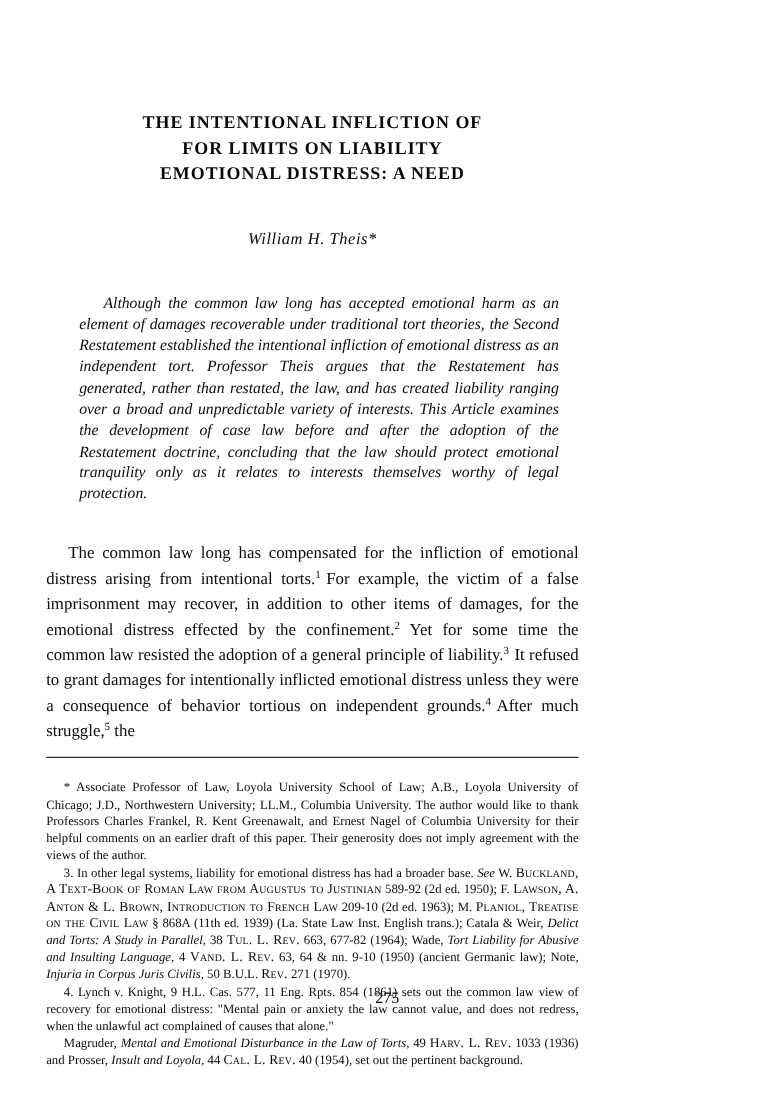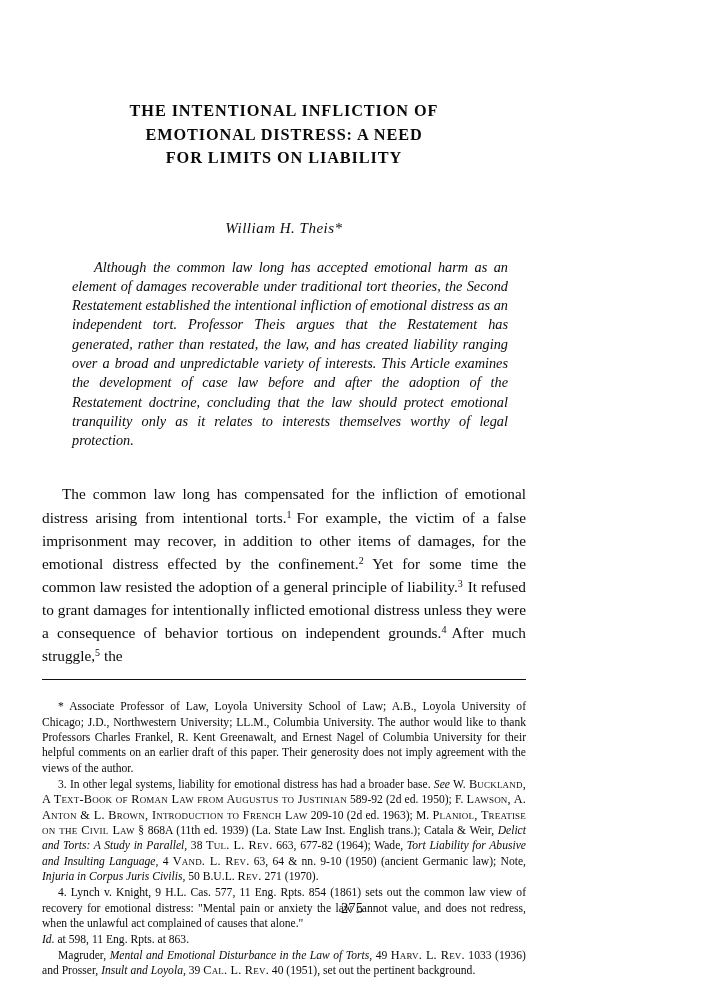--- a/index.html
+++ b/index.html
@@ -37,30 +37,30 @@
   .title-line {
     font-size: 16.3px;
     font-weight: bold;
     letter-spacing: 0.9px;
     line-height: 23.5px;
     white-space: nowrap;
   }
 
   
   .author {
-    margin-top: 50px;
+    margin-top: 40px;
     text-align: center;
     font-style: italic;
     font-size: 15px;
     letter-spacing: 0.5px;
   }
 
   
   .abstract {
-    margin-top: 21px;
+    margin-top: 40px;
     margin-left: 30px;
     margin-right: 18px;
     font-style: italic;
     font-size: 14.3px;
     line-height: 19.3px;
     text-align: justify;
     text-indent: 22px;
     hyphens: none;
   }
 
@@ -119,41 +119,40 @@
   }
 </style>
 </head>
 <body>
 
 <div class="page">
   <div class="content">
 
     <div class="title-block">
       <div class="title-line">THE INTENTIONAL INFLICTION OF</div>
+      <div class="title-line">FOR LIMITS ON LIABILITY</div>
       <div class="title-line">EMOTIONAL DISTRESS: A NEED</div>
-      <div class="title-line">FOR LIMITS ON LIABILITY</div>
     </div>
 
     <div class="author">William H. Theis*</div>
 
     <div class="abstract">Although the common law long has accepted emotional harm as an element of damages recoverable under traditional tort theories, the Second Restatement established the intentional infliction of emotional distress as an independent tort. Professor Theis argues that the Restatement has generated, rather than restated, the law, and has created liability ranging over a broad and unpredictable variety of interests. This Article examines the development of case law before and after the adoption of the Restatement doctrine, concluding that the law should protect emotional tranquility only as it relates to interests themselves worthy of legal protection.</div>
 
     <div class="body-par"><span>The common law long has compensated for the infliction of emotional distress arising from intentional torts.</span><sup>1</sup><span class="gap"></span><span>For example, the victim of a false imprisonment may recover, in addition to other items of damages, for the emotional distress effected by the confinement.</span><sup>2</sup> <span>Yet for some time the common law resisted the adoption of a general principle of liability.</span><sup>3</sup><span class="gap"></span><span>It refused to grant damages for intentionally inflicted emotional distress unless they were a consequence of behavior tortious on independent grounds.</span><sup>4</sup><span class="gap"></span><span>After much struggle,</span><sup>5</sup> <span>the</span></div>
 
     <div class="fn-rule"></div>
 
     <div class="footnotes">
 
       <p class="fn"><span>*</span> <span>Associate Professor of Law, Loyola University School of Law; A.B., Loyola University of Chicago; J.D., Northwestern University; LL.M., Columbia University. The author would like to thank Professors Charles Frankel, R. Kent Greenawalt, and Ernest Nagel of Columbia University for their helpful comments on an earlier draft of this paper. Their generosity does not imply agreement with the views of the author.</span></p>
 
 
 
       <p class="fn"><span>3.</span> <span>In other legal systems, liability for emotional distress has had a broader base.</span> <i>See</i> <span><span>W.</span> <span class="sc">Buckland, A Text-Book of Roman Law from Augustus to Justinian</span> <span>589-92 (2d ed. 1950); F.</span> <span class="sc">Lawson, A. Anton &amp; L. Brown, Introduction to French Law</span> <span>209-10 (2d ed. 1963); M.</span> <span class="sc">Planiol, Treatise on the Civil Law</span> <span>§ 868A (11th ed. 1939) (La. State Law Inst. English trans.); Catala &amp; Weir,</span> <i>Delict and Torts: A Study in Parallel,</i> <span>38</span> <span class="sc">Tul. L. Rev.</span> <span>663, 677-82 (1964); Wade,</span> <i>Tort Liability for Abusive and Insulting Language,</i> <span>4</span> <span class="sc">Vand. L. Rev.</span> <span>63, 64 &amp; nn. 9-10 (1950) (ancient Germanic law); Note,</span> <i>Injuria in Corpus Juris Civilis,</i> <span>50 B.U.L.</span> <span class="sc">Rev.</span> <span>271 (1970).</span></span></p>
 
       <p class="fn"><span>4.</span> <span>Lynch v. Knight, 9 H.L. Cas. 577, 11 Eng. Rpts. 854 (1861) sets out the common law view of recovery for emotional distress: "Mental pain or anxiety the law cannot value, and does not redress, when the unlawful act complained of causes that alone."</span></p>
-      <p class="fn no-indent"><i>Id.</i> <span>at 598, 11 Eng. Rpts. at 863.</span></p>
-      <p class="fn"><span>Magruder,</span> <i>Mental and Emotional Disturbance in the Law of Torts,</i> <span>49</span> <span class="sc">Harv. L. Rev.</span> <span>1033 (1936) and Prosser,</span> <i>Insult and Loyola,</i> <span>39</span> <span class="sc">Cal. L. Rev.</span> <span>40 (1951), set out the pertinent background.</span></p>
+      <p class="fn"><span>Magruder,</span> <i>Mental and Emotional Disturbance in the Law of Torts,</i> <span>49</span> <span class="sc">Harv. L. Rev.</span> <span>1033 (1936) and Prosser,</span> <i>Insult and Loyola,</i> <span>44</span> <span class="sc">Cal. L. Rev.</span> <span>40 (1954), set out the pertinent background.</span></p>
 
     </div>
   </div>
 
   <div class="folio">275</div>
 </div>
 
 </body></html>

